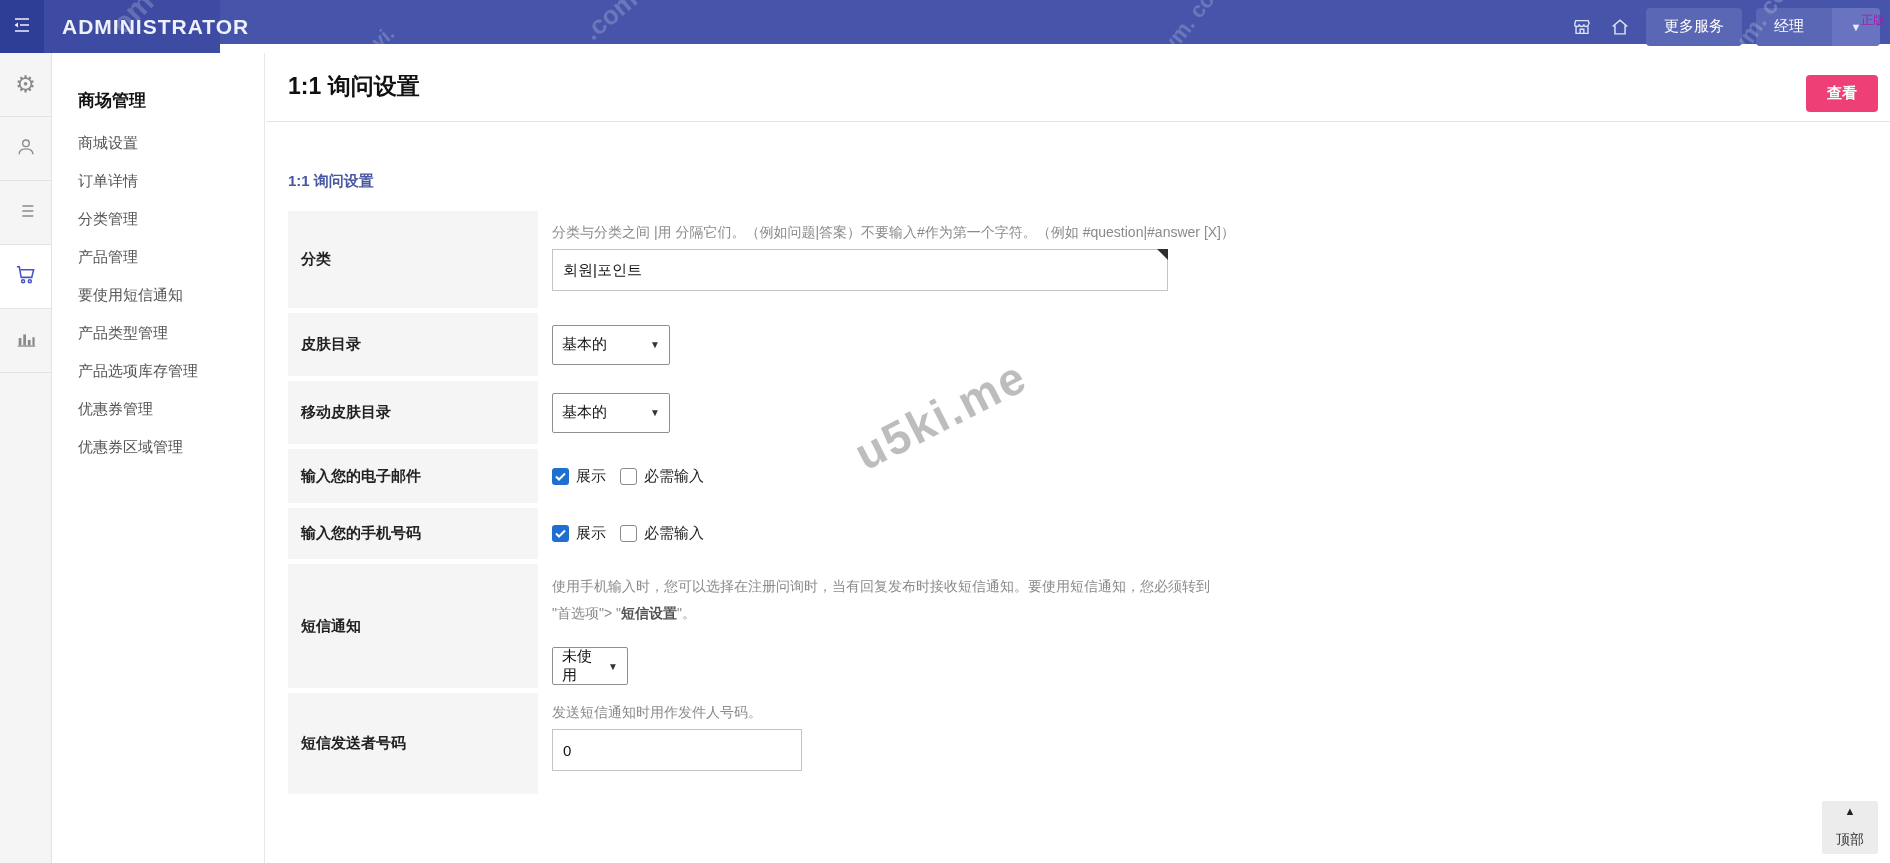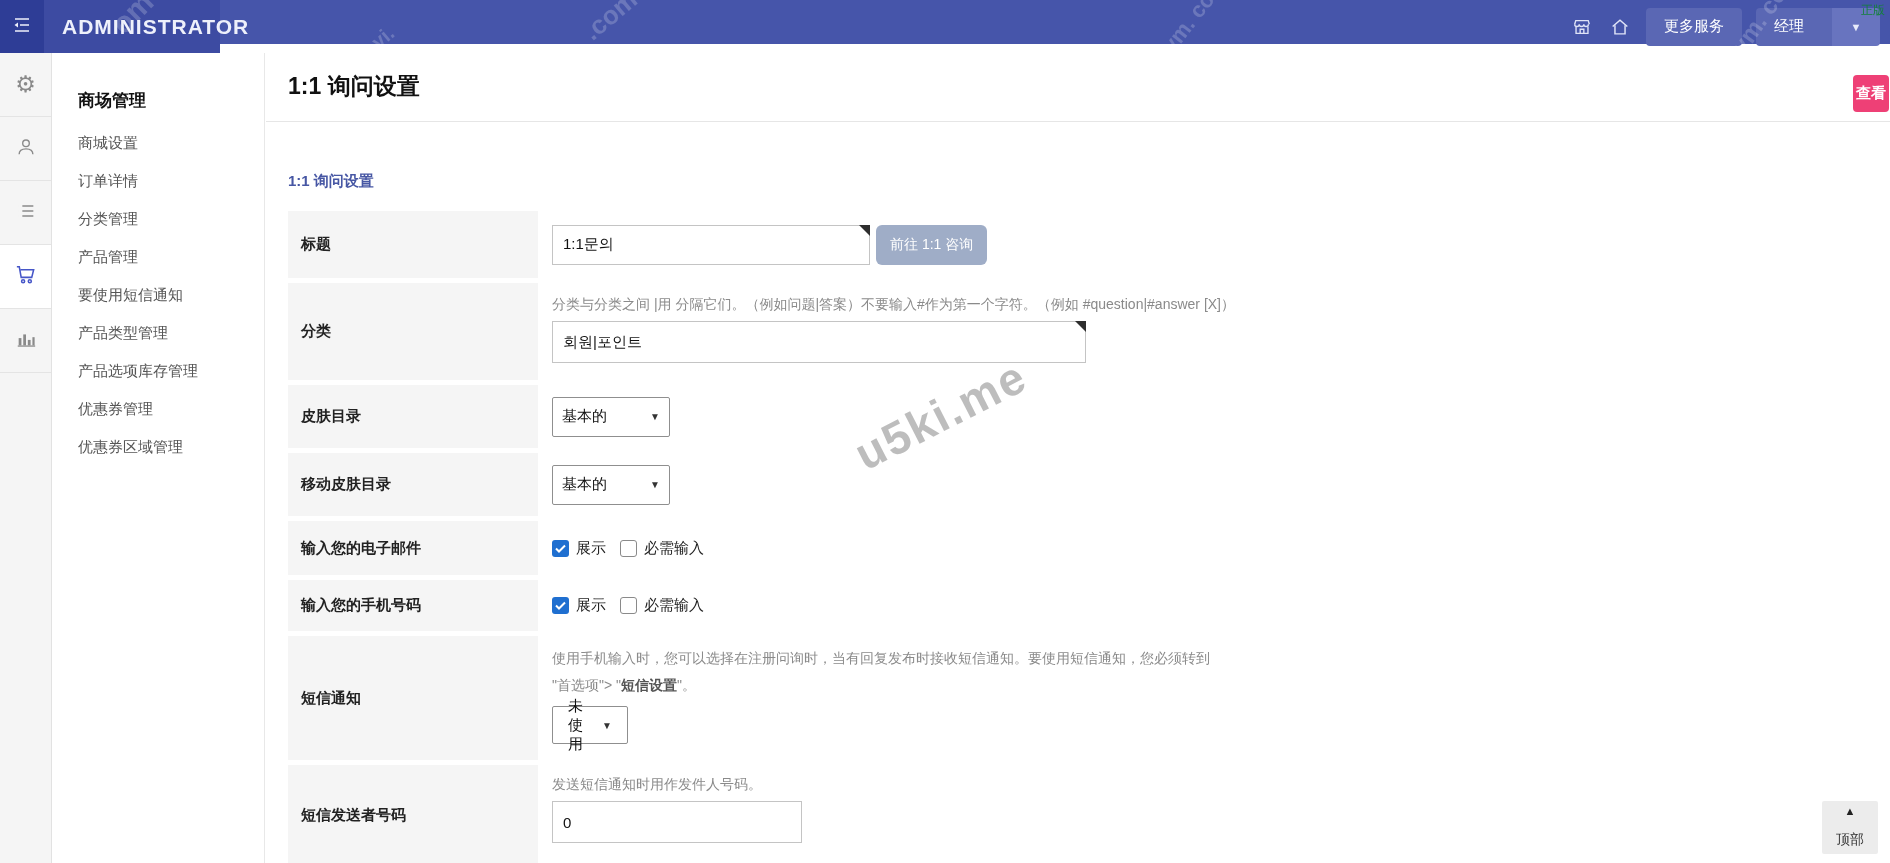--- a/index.html
+++ b/index.html
@@ -26,21 +26,21 @@
 
   
   .sidebar { position:absolute; left:52px; top:53px; width:213px; height:810px; background:#ffffff; border-right:1px solid #e8e8e8; z-index:20; padding:36px 0 4px 26px; }
   .sidebar-header { font-size:17px; font-weight:bold; color:#111; margin-bottom:22px; }
   .sidebar-item { font-size:15px; color:#555; margin-bottom:19px; cursor:pointer; }
 
   
   .content { position:absolute; left:266px; top:53px; width:1624px; height:810px; background:#fff; z-index:10; }
   .content-header { position:relative; height:69px; border-bottom:1px solid #e6e6e6; }
   .page-title { position:absolute; left:22px; top:18px; font-size:23px; font-weight:bold; color:#111; }
-  .view-btn { position:absolute; right:1px; top:22px; width:36px; height:37px; background:#ee4076; color:#fff; font-size:15px; font-weight:bold; border:none; border-radius:4px; cursor:pointer; display:flex; align-items:center; justify-content:center; }
+  .view-btn { position:absolute; right:12px; top:22px; width:72px; height:37px; background:#ee4076; color:#fff; font-size:15px; font-weight:bold; border:none; border-radius:4px; cursor:pointer; display:flex; align-items:center; justify-content:center; }
 
   .section-title { margin:50px 0 20px 22px; font-size:15px; font-weight:bold; color:#4757a4; }
 
   .form { margin:0 13px 0 22px; }
   .form-row { display:flex; margin-bottom:5px; }
   .row-label { width:250px; min-width:250px; background:#f5f5f5; display:flex; align-items:center; padding-left:13px; font-size:15px; font-weight:bold; color:#222; }
   .row-value { flex:1; padding-left:14px; display:flex; align-items:center; }
   .row-value.col { flex-direction:column; align-items:flex-start; justify-content:flex-start; }
 
   .hint { font-size:14px; color:#8a8a8a; line-height:19px; }
@@ -63,21 +63,21 @@
   
   .top-btn { position:absolute; right:12px; bottom:9px; width:56px; height:53px; background:#ececec; border:none; border-radius:2px; cursor:pointer; display:flex; flex-direction:column; align-items:center; justify-content:center; z-index:40; color:#333; }
   .top-btn .tri { font-size:11px; line-height:10px; color:#222; }
   .top-btn .top-label { font-size:14px; margin-top:15px; }
 
   
   .wm { position:absolute; pointer-events:none; white-space:nowrap; font-weight:bold; }
   .wm-big { left:848px; top:388px; font-size:46px; color:rgba(90,90,90,0.40); transform:rotate(-27deg); z-index:15; letter-spacing:2px; }
   .wm-bar { color:rgba(255,255,255,0.20); z-index:35; }
   .wm-page { color:rgba(0,0,0,0.05); z-index:5; }
-  .wm-corner { position:absolute; right:5px; top:2px; font-size:12px; color:#15803d; z-index:36; font-weight:normal; }
+  .wm-corner { position:absolute; right:5px; top:12px; font-size:12px; color:#a21caf; z-index:36; font-weight:normal; }
 </style>
 </head>
 <body>
 
 <div class="topbar">
   <div class="topbar-square">
     <span>
       <svg width="24" height="24" viewBox="0 0 24 24" fill="none">
         <path d="M5 6h14M10 12h9M5 18h14" stroke="#eef0fb" stroke-width="1.6"></path>
         <path d="M8 9.5L4.5 12L8 14.5z" fill="#eef0fb"></path>
@@ -167,37 +167,27 @@
 <div class="content">
   <div class="content-header">
     <span class="page-title">1:1 询问设置</span>
     <button class="view-btn">查看</button>
   </div>
 
   <div class="section-title">1:1 询问设置</div>
 
   <div class="form">
 
-    <div class="form-row" style="min-height:67px;">
-      <div class="row-label">标题</div>
-      <div class="row-value">
-        <span class="input-wrap">
-          <input class="text-input" style="width: 318px;" value="1:1문의">
-          <span class="corner"></span>
-        </span>
-        <button class="go-btn">前往 1:1 咨询</button>
-      </div>
-    </div>
 
     <div class="form-row" style="min-height:97px;">
       <div class="row-label">分类</div>
       <div class="row-value col" style="padding-top:12px;">
         <div class="hint">分类与分类之间 |用 分隔它们。（例如问题|答案）不要输入#作为第一个字符。（例如 #question|#answer [X]）</div>
         <span class="input-wrap" style="margin-top:7px;">
-          <input class="text-input" style="width: 534px; height: 42px;" value="회원|포인트">
+          <input class="text-input" style="width: 616px; height: 42px;" value="회원|포인트">
           <span class="corner"></span>
         </span>
       </div>
     </div>
 
     <div class="form-row" style="min-height:63px;">
       <div class="row-label">皮肤目录</div>
       <div class="row-value">
         <div class="select" style="width:118px;">
           <span>基本的</span>
@@ -244,21 +234,21 @@
       </div>
     </div>
 
     <div class="form-row" style="min-height:124px;">
       <div class="row-label">短信通知</div>
       <div class="row-value col" style="padding-top:13px;">
         <div class="hint">使用手机输入时，您可以选择在注册问询时，当有回复发布时接收短信通知。要使用短信通知，您必须转到</div>
         <div class="hint" style="margin-top:8px;">
           <span>"首选项"&gt; "</span><b>短信设置</b><span>"。</span>
         </div>
-        <div class="select" style="width:76px;height:38px;margin-top:11px;padding:0 15px;">
+        <div class="select" style="width:76px;height:38px;margin-top:24px;padding:0 9px;">
           <span>未使用</span>
           <span class="sel-caret" style="margin-left:5px;">▼</span>
         </div>
       </div>
     </div>
 
     <div class="form-row" style="min-height:101px;">
       <div class="row-label">短信发送者号码</div>
       <div class="row-value col" style="padding-top:10px;">
         <div class="hint">发送短信通知时用作发件人号码。</div>

